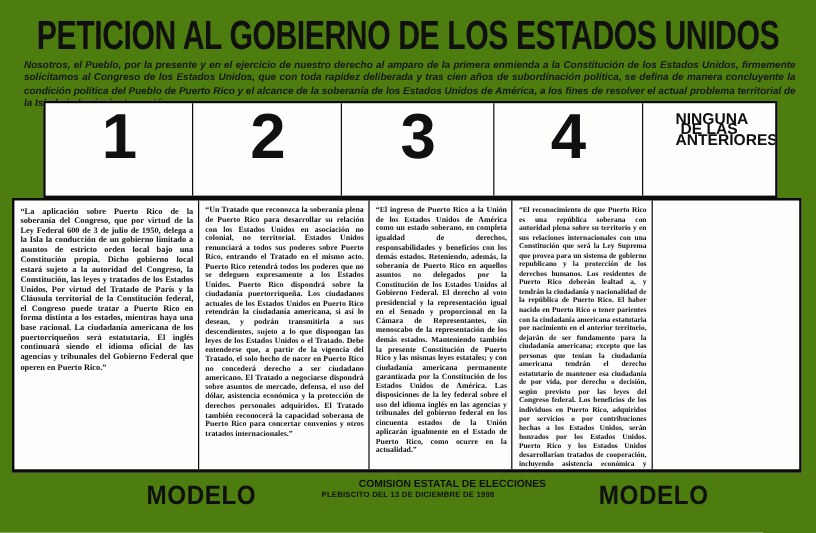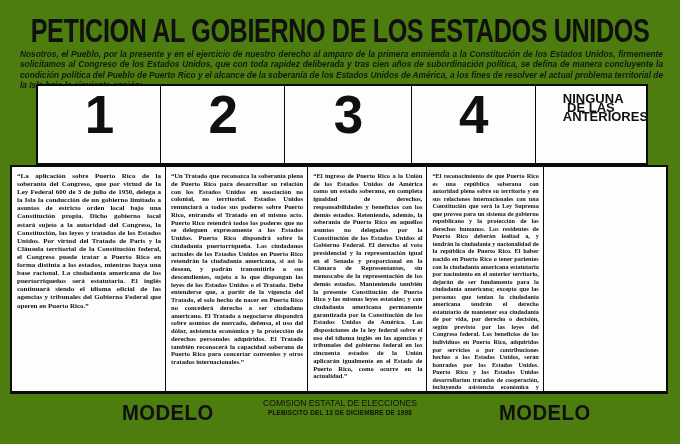--- a/index.html
+++ b/index.html
@@ -61,21 +61,21 @@
     position:absolute;top:400px;font-weight:bold;font-size:22px;
     letter-spacing:0.5px;font-family:"Liberation Sans",sans-serif;
     transform:scaleX(0.92);transform-origin:left top;
   }
   .modelo.left{left:122px;}
   .modelo.right{left:499px;}
   .footer-center{
     position:absolute;top:399px;left:50%;transform:translateX(-50%);
     width:230px;text-align:center;
   }
-  .footer-center .commission{font-weight:normal;font-size:8.6px;line-height:9.5px;}
+  .footer-center .commission{font-weight:bold;font-size:8.6px;line-height:9.5px;text-align:right;}
   .footer-center .plebiscite{font-weight:bold;font-size:6.4px;line-height:8px;letter-spacing:0.2px;}
 </style>
 </head>
 <body>
 
 <div class="page">
 
   <div class="title">PETICION AL GOBIERNO DE LOS ESTADOS UNIDOS</div>
 
   <div class="intro">Nosotros, el Pueblo, por la presente y en el ejercicio de nuestro derecho al amparo de la primera enmienda a la Constitución de los Estados Unidos, firmemente solicitamos al Congreso de los Estados Unidos, que con toda rapidez deliberada y tras cien años de subordinación política, se defina de manera concluyente la condición política del Pueblo de Puerto Rico y el alcance de la soberanía de los Estados Unidos de América, a los fines de resolver el actual problema territorial de la Isla bajo la siguiente opción:</div>

